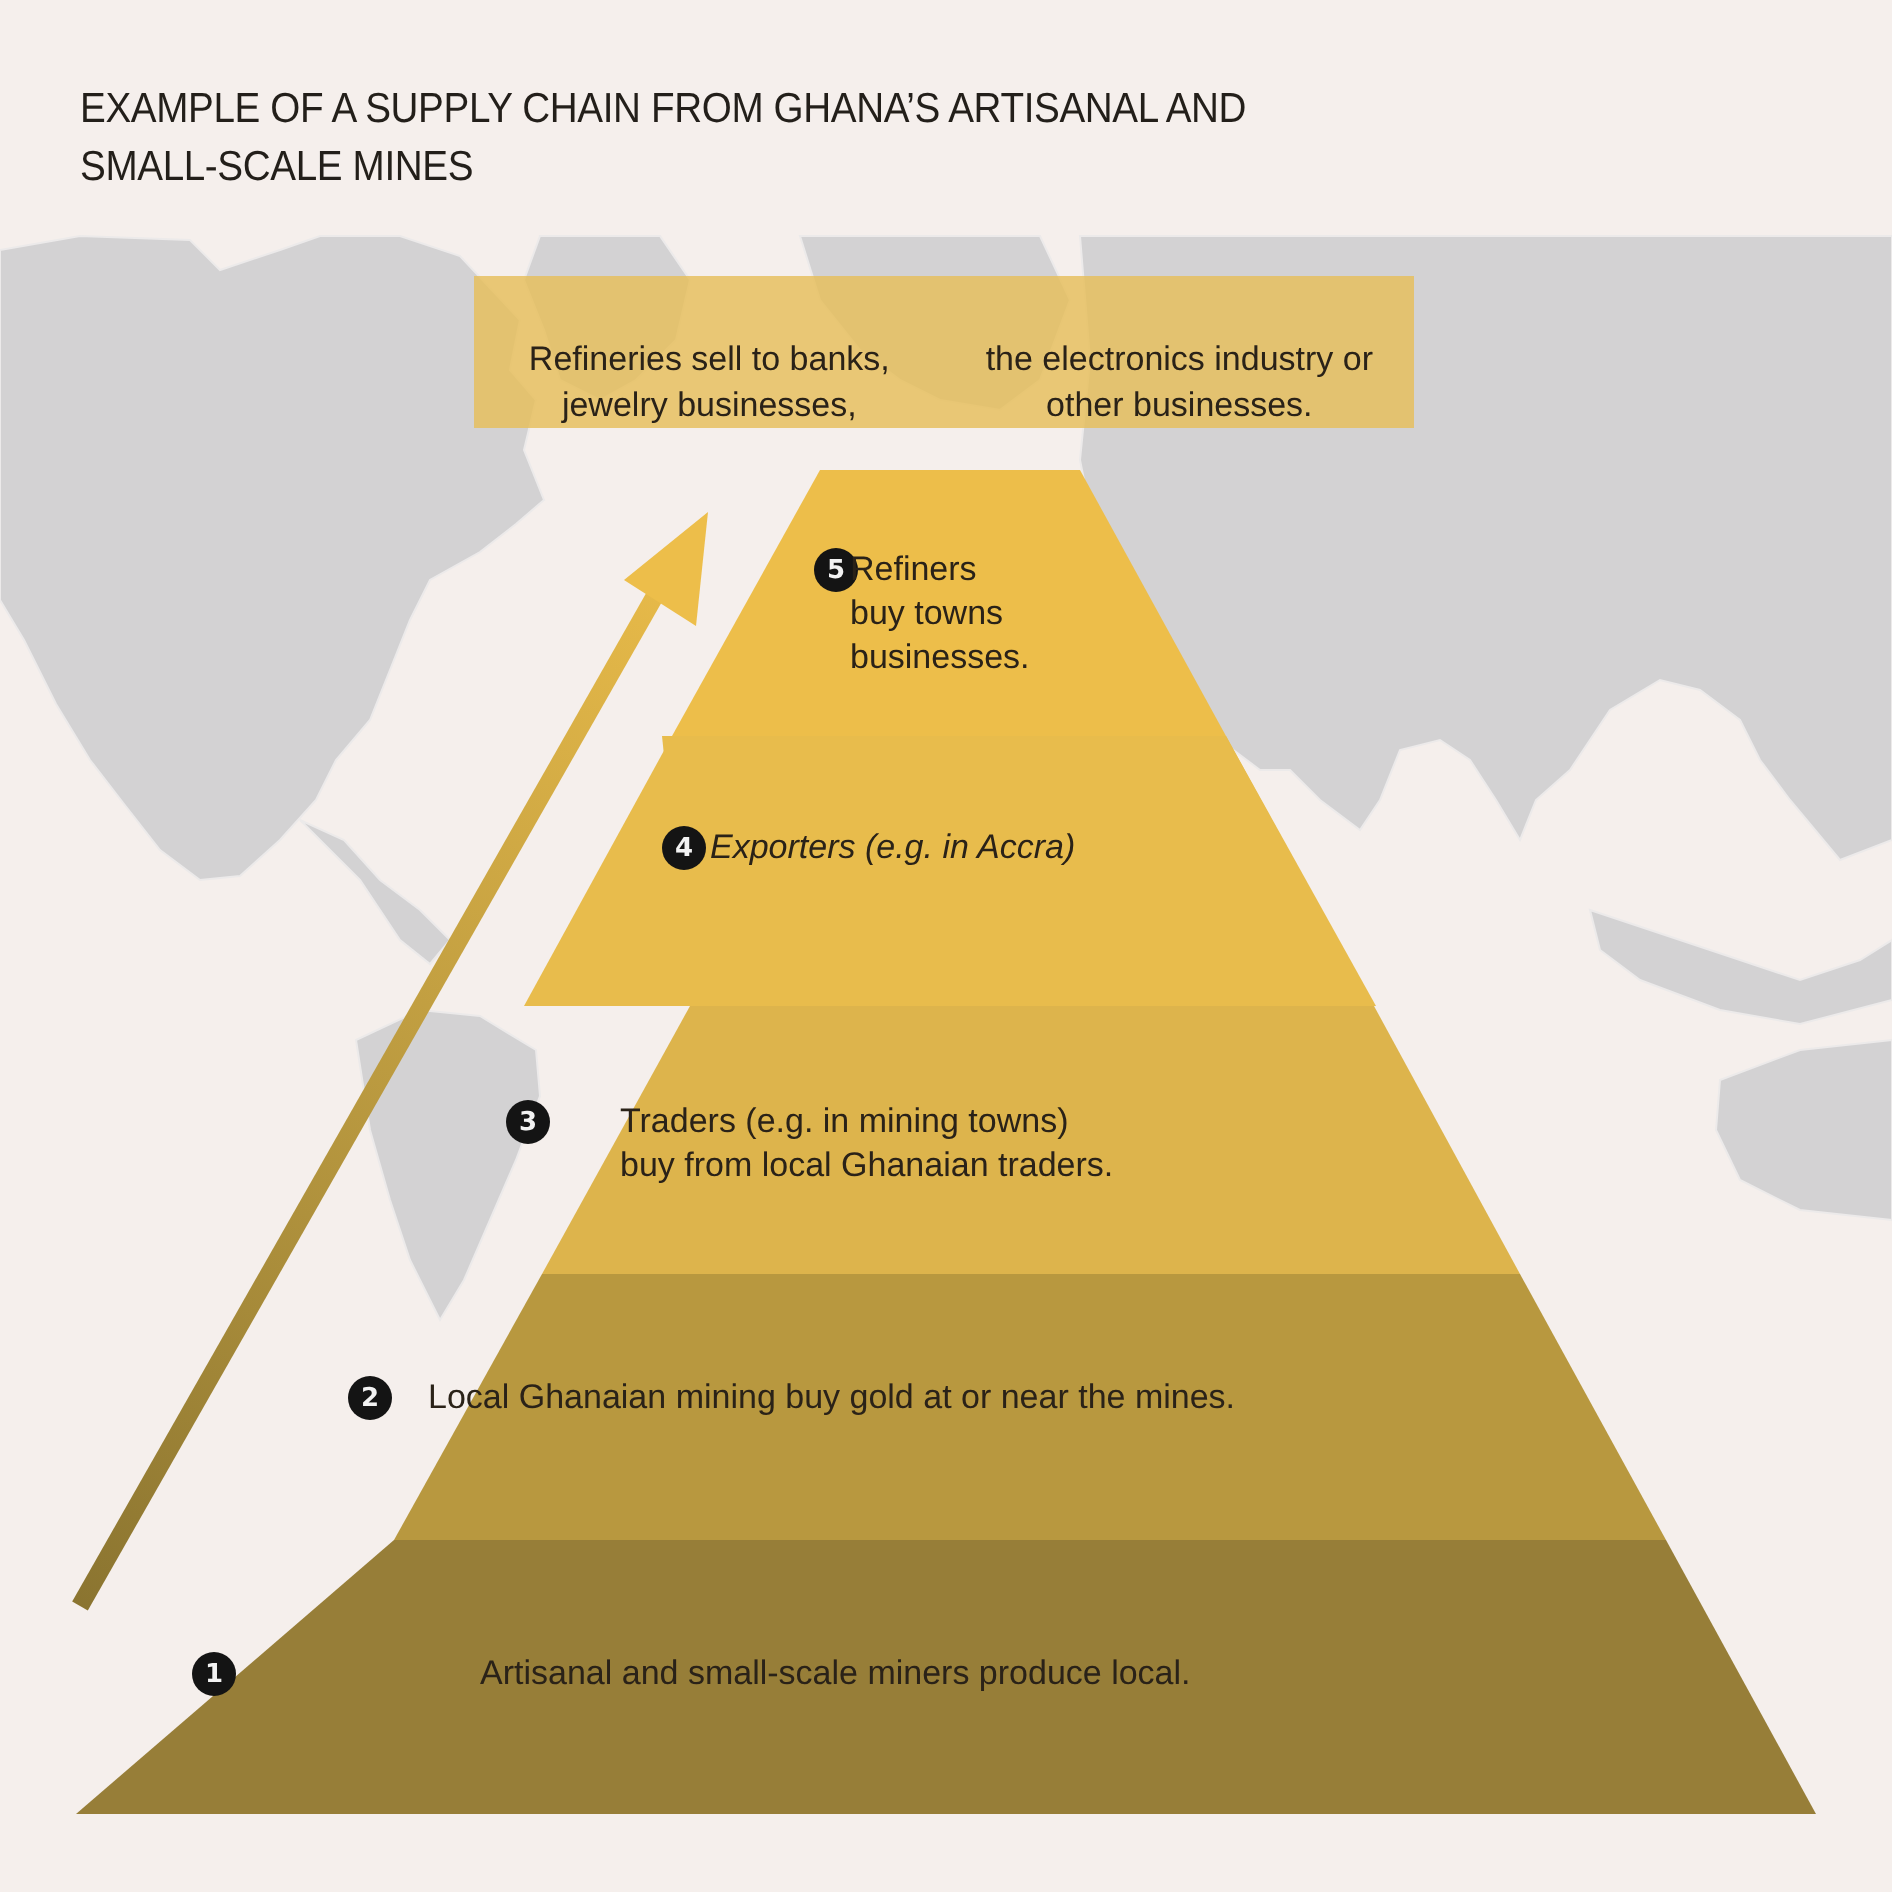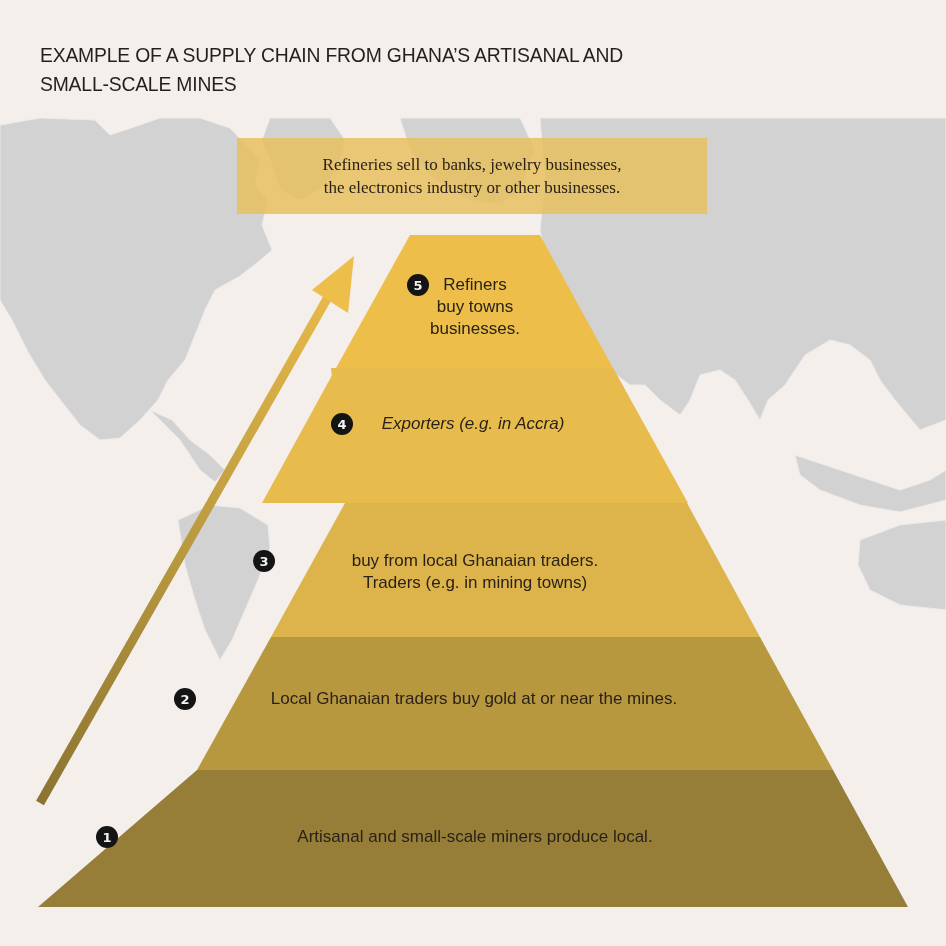--- a/index.html
+++ b/index.html
@@ -16,26 +16,26 @@
       color: #231F1A; letter-spacing: -0.2px;
       transform: scaleX(0.92); transform-origin: left top;
       white-space: nowrap;
     }
     .title span { display: block; }
     .map-layer { position: absolute; left: 0; top: 0; width: 946px; height: 946px; }
     .diagram-layer { position: absolute; left: 0; top: 0; width: 946px; height: 946px; }
     .top-box {
       position: absolute; left: 237px; top: 138px; width: 470px; height: 76px;
       background: rgba(230, 190, 90, 0.82);
-      display: flex; flex-direction: column; align-items: center; justify-content: center;
-      font-size: 17px; line-height: 23px; color: #2A2218; text-align: center; font-family: Liberation Serif, serif;
+      display: flex; align-items: flex-end; justify-content: center;
+      font-size: 17px; line-height: 23px; color: #2A2218; text-align: center;
     }
     .label {
       position: absolute; font-size: 17px; line-height: 22px; color: #2A2218;
-      text-align: center; white-space: nowrap;
+      white-space: nowrap;
     }
     .label span { display: block; }
     .badge {
       position: absolute; width: 22px; height: 22px; border-radius: 50%;
       background: #141414; color: #F2F2F2; font-size: 13px; font-weight: bold;
       display: flex; align-items: center; justify-content: center;
       font-family: "DejaVu Sans", sans-serif;
     }
   </style>
 </head>
@@ -100,25 +100,25 @@
   <span>businesses.</span>
 </div>
 
 <div class="badge" style="left:331px; top:413px;">4</div>
 <div class="label" style="left:355px; top:413px; width:236px;font-style:italic;">
   <span>Exporters (e.g. in Accra)</span>
 </div>
 
 <div class="badge" style="left:253px; top:550px;">3</div>
 <div class="label" style="left:310px; top:550px; width:330px;">
+  <span>Traders (e.g. in mining towns)</span>
   <span>buy from local Ghanaian traders.</span>
-  <span>Traders (e.g. in mining towns)</span>
 </div>
 
 <div class="badge" style="left:174px; top:688px;">2</div>
 <div class="label" style="left:214px; top:688px; width:520px;">
-  <span>Local Ghanaian traders buy gold at or near the mines.</span>
+  <span>Local Ghanaian mining buy gold at or near the mines.</span>
 </div>
 
 <div class="badge" style="left:96px; top:826px;">1</div>
 <div class="label" style="left:240px; top:826px; width:470px;">
   <span>Artisanal and small-scale miners produce local.</span>
 </div>
 
 </body></html>

